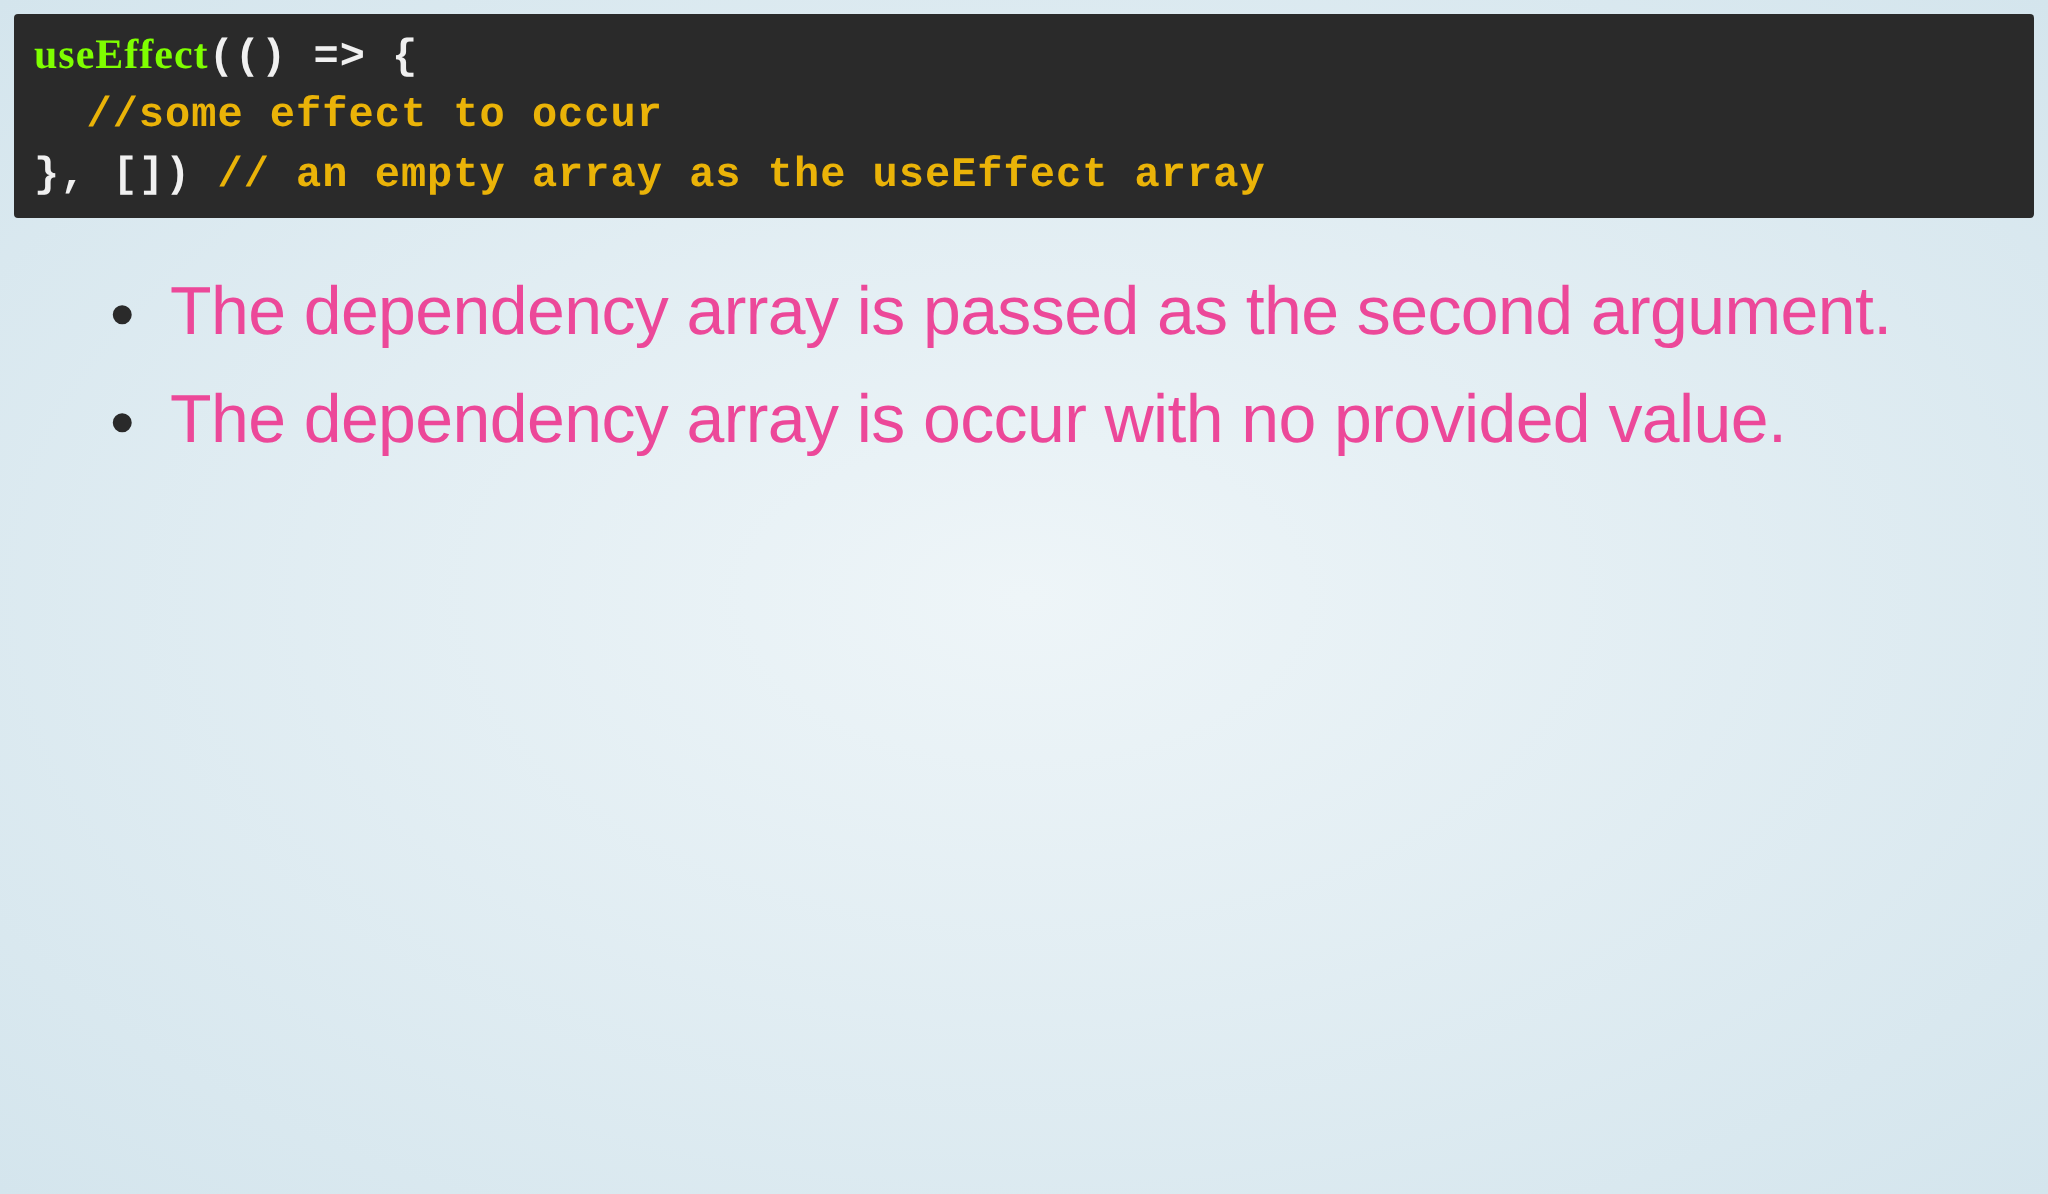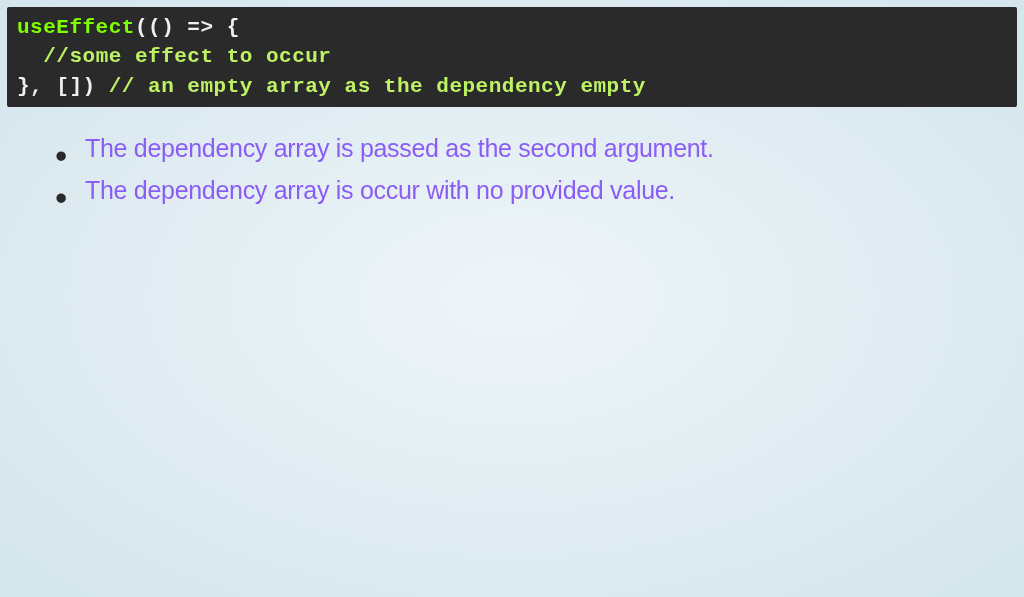--- a/index.html
+++ b/index.html
@@ -28,39 +28,40 @@
       border-radius: 2px;
       letter-spacing: 0.5px;
     }
     
     .code-line {
       white-space: pre;
     }
     
     .keyword {
       color: #7fff00;
+      font-family: Liberation Serif, serif;
     }
     
     .punctuation {
       color: #f0f0f0;
     }
     
     .comment {
-      color: #bef264;
+      color: #eab308;
     }
     
     .bullet-list {
       list-style: none;
       padding: 25px 20px 0 55px;
     }
     
     .bullet-list li {
       position: relative;
-      font-size: 25px;
-      color: #8b5cf6;
+      font-size: 34px;
+      color: #ec4899;
       line-height: 1.35;
       margin-bottom: 8px;
       letter-spacing: -0.3px;
       padding-left: 30px;
     }
     
     .bullet-list li::before {
       content: "•";
       position: absolute;
       left: 0;
@@ -68,19 +69,19 @@
       font-size: 35px;
       color: #2a2a2a;
     }
   </style>
 </head>
 <body>
 
 <div class="code-block">
   <div class="code-line"><span class="keyword">useEffect</span><span class="punctuation">(() =&gt; {</span></div>
   <div class="code-line"><span class="comment"><span>  </span><span>//some effect to occur</span></span></div>
-  <div class="code-line"><span class="punctuation">}, [])</span><span class="comment"> // an empty array as the dependency empty</span></div>
+  <div class="code-line"><span class="punctuation">}, [])</span><span class="comment"> // an empty array as the useEffect array</span></div>
 </div>
 
 <ul class="bullet-list">
   <li>The dependency array is passed as the second argument.</li>
   <li>The dependency array is occur with no provided value.</li>
 </ul>
 
 </body></html>

